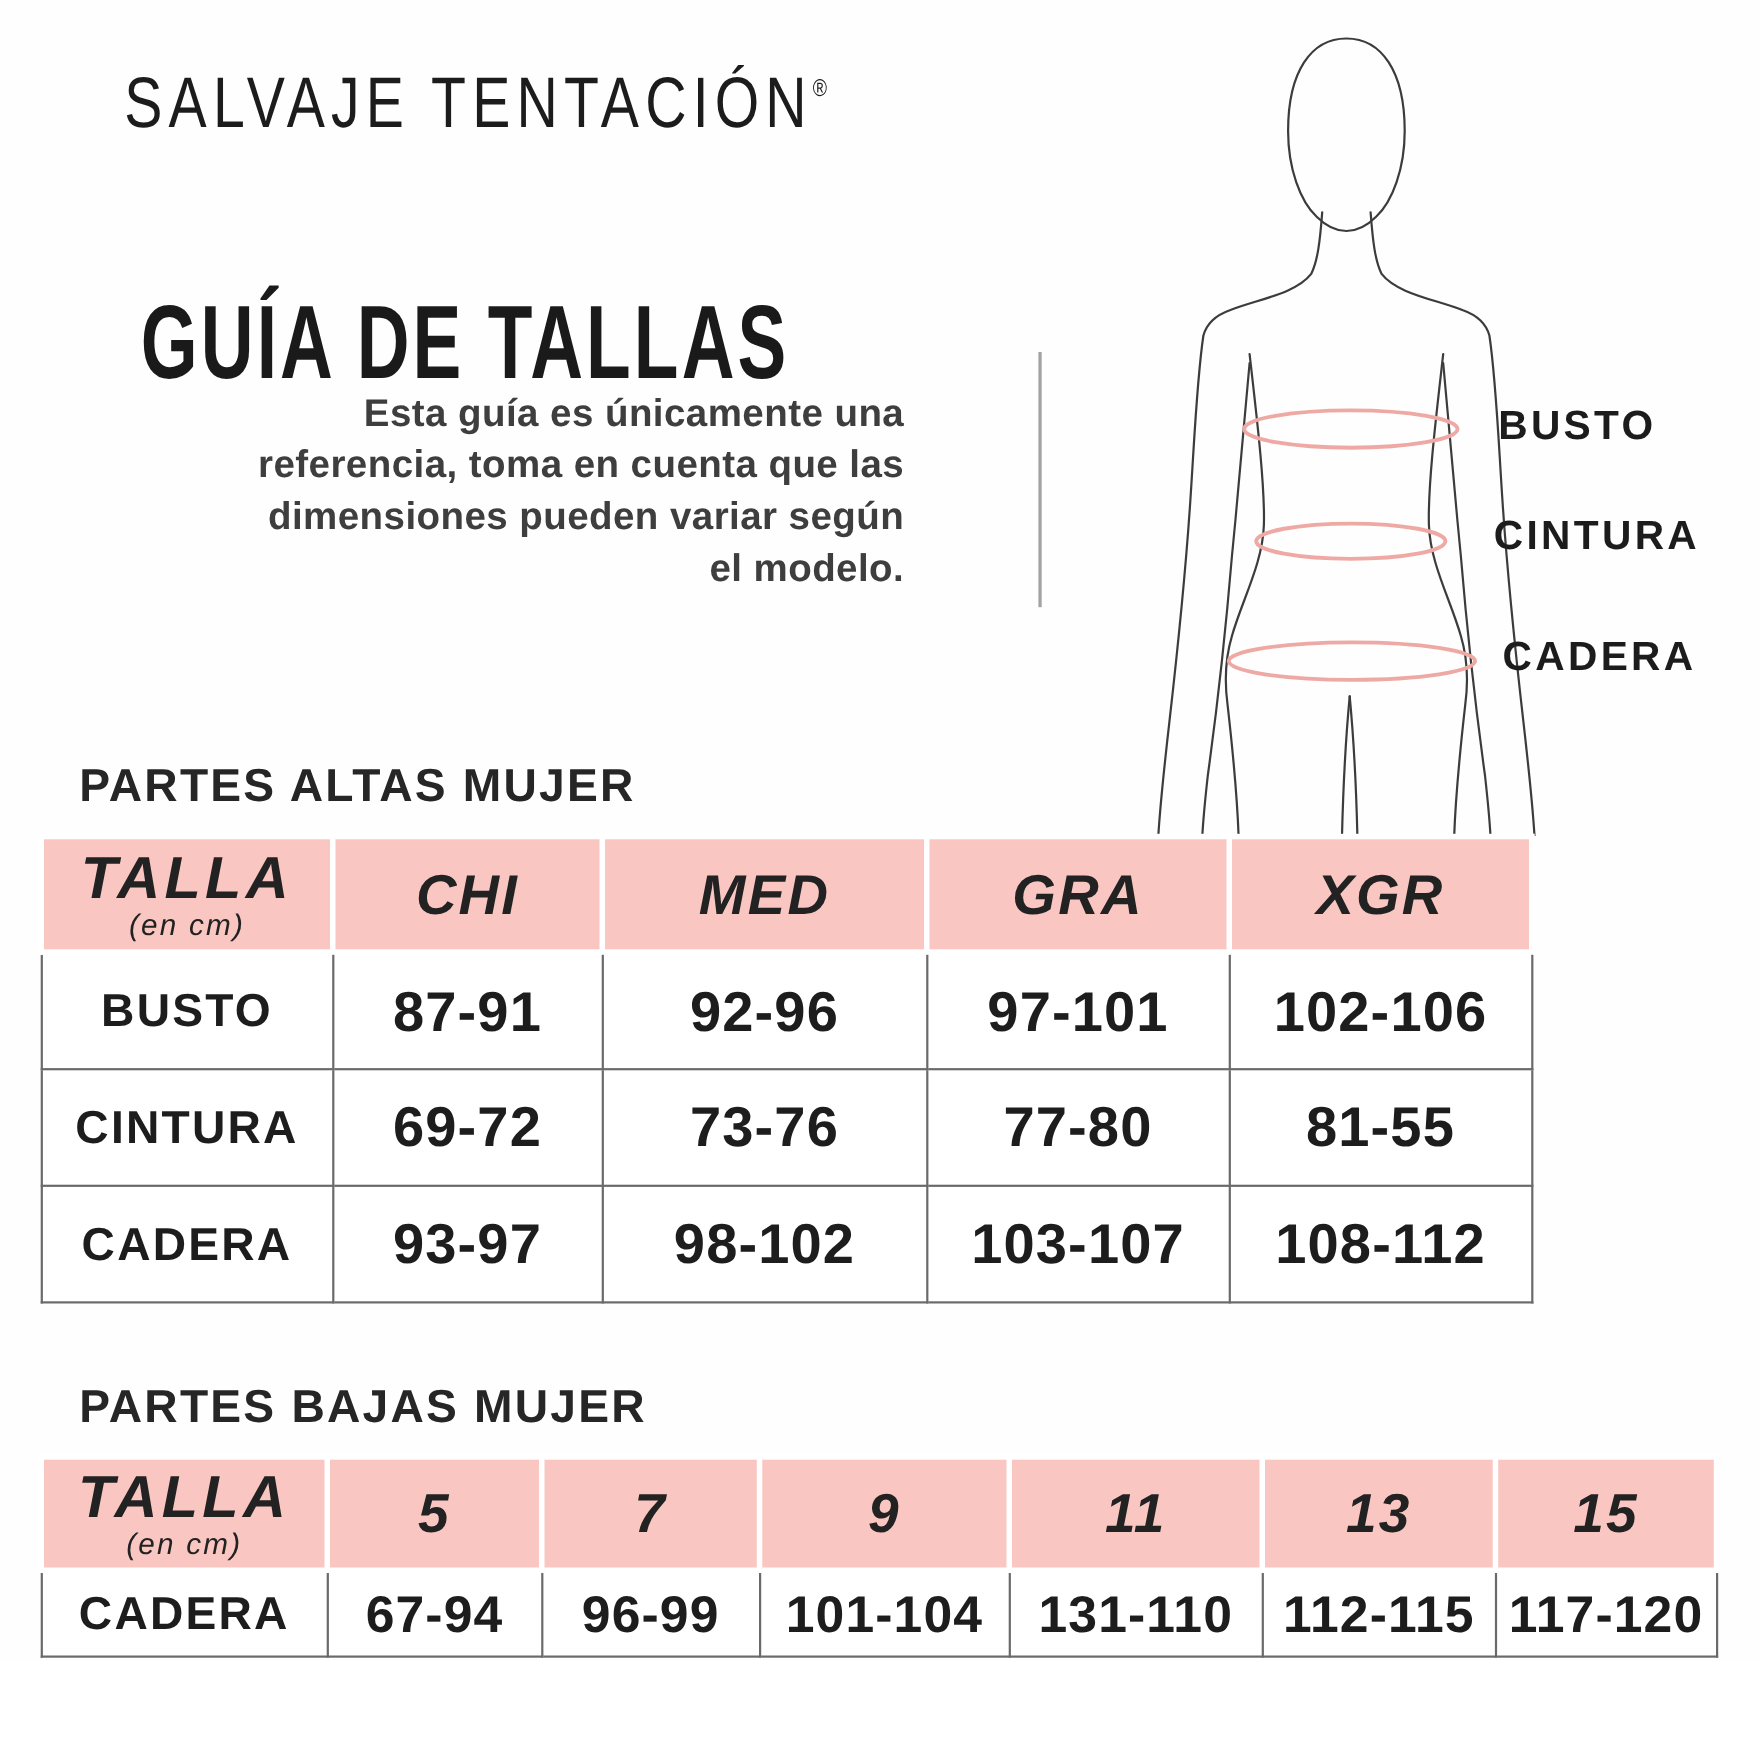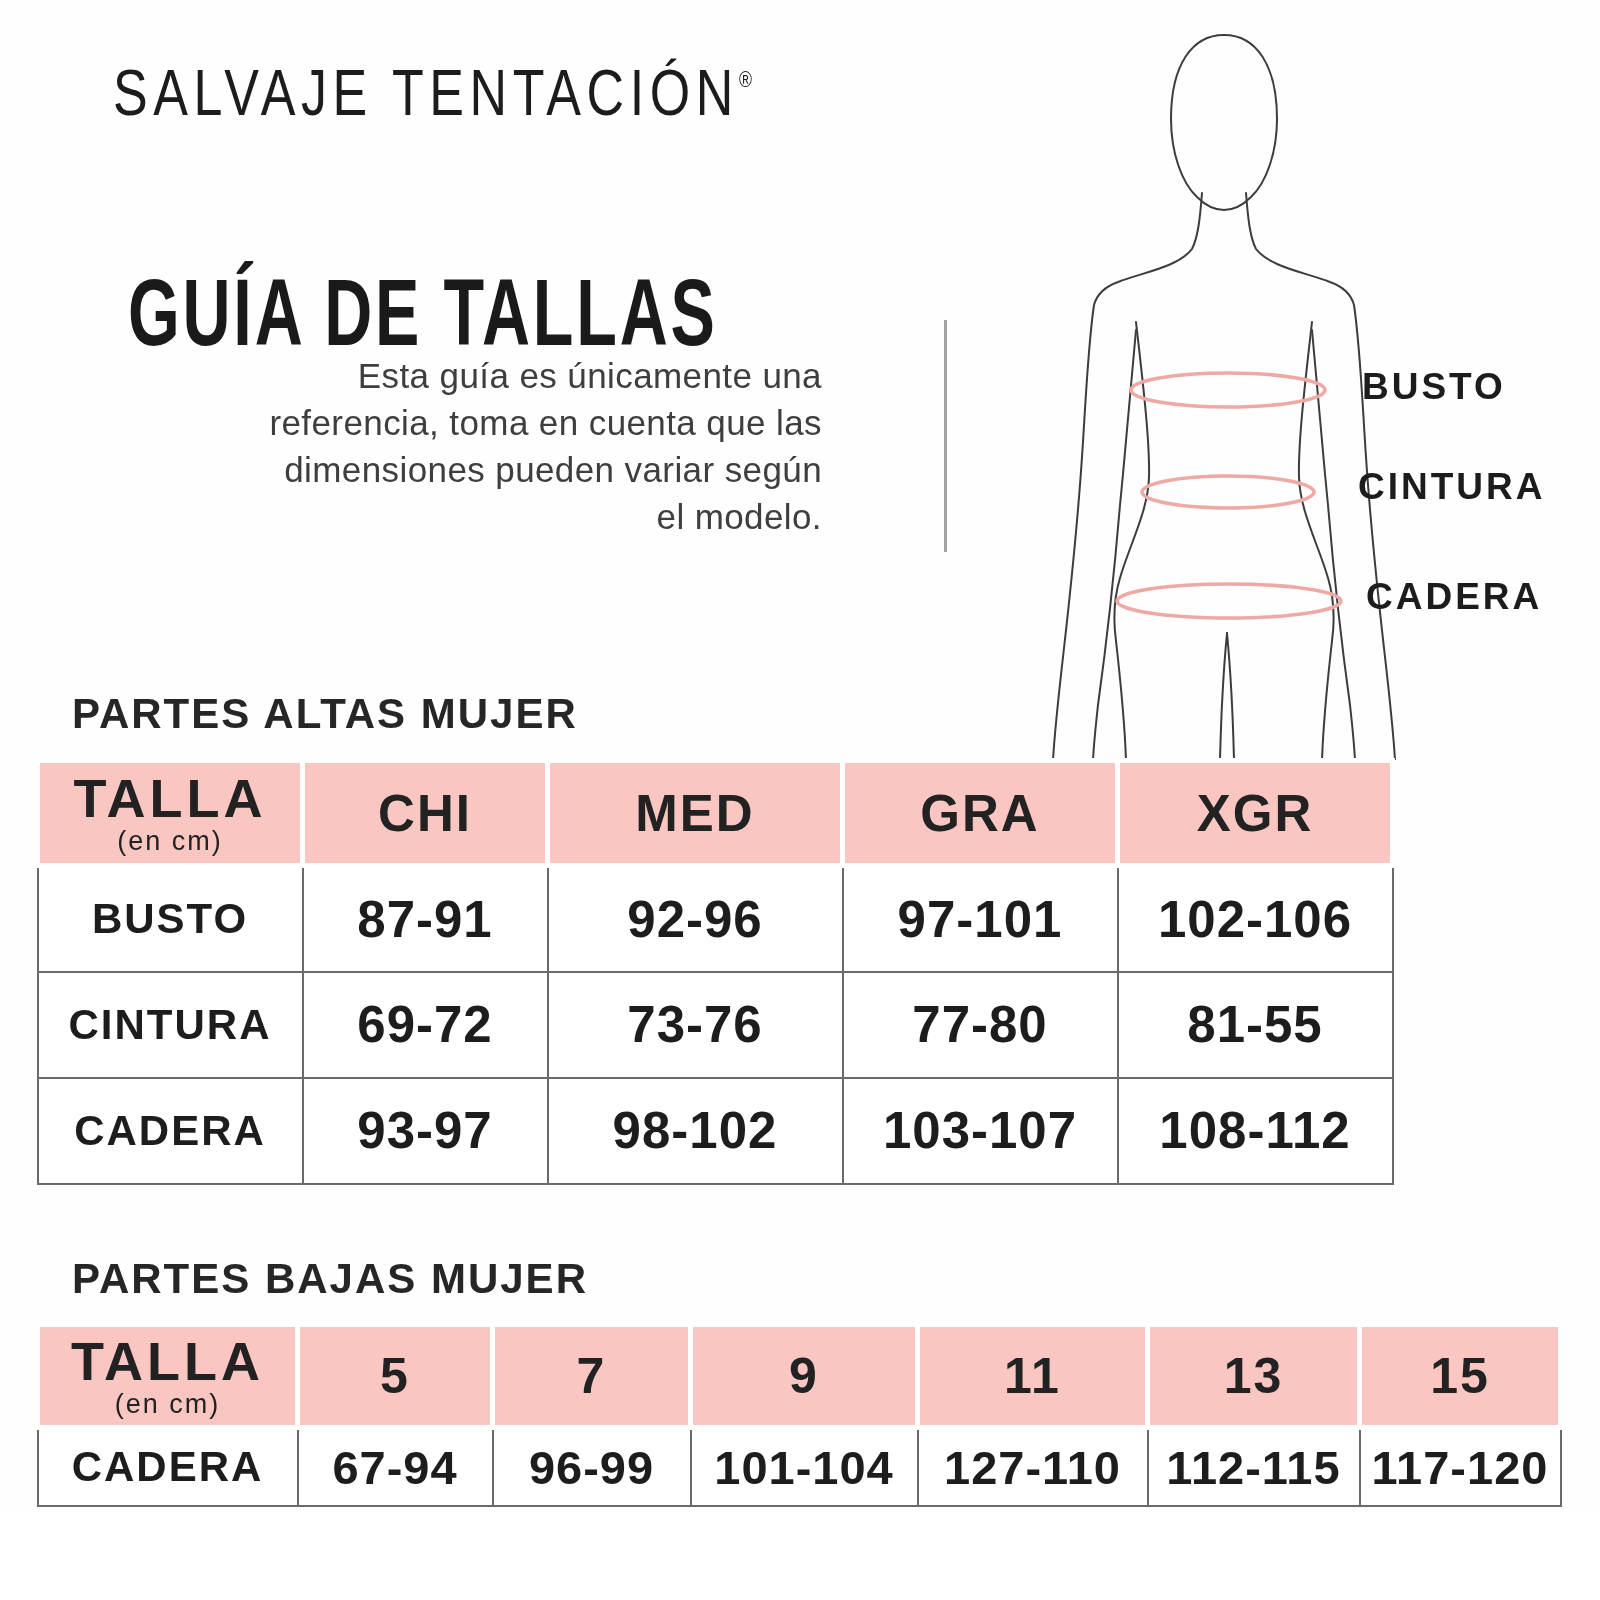--- a/index.html
+++ b/index.html
@@ -25,21 +25,21 @@
 
   
   .title{
     position:absolute;left:128px;top:258px;
     font-size:95px;font-weight:700;letter-spacing:4px;white-space:nowrap;
     transform:scaleX(0.70);transform-origin:0 0;color:#1a1a1a;
   }
   .desc{
     position:absolute;left:85px;top:352px;width:737px;
     text-align:right;font-size:35px;line-height:47px;
-    color:var(--text-muted);letter-spacing:0.4px;font-weight:400;
+    color:var(--text-muted);letter-spacing:0.4px;font-weight:700;
   }
   .divider{
     position:absolute;left:944px;top:320px;width:3px;height:232px;
     background:var(--divider-gray);
   }
 
   
   .figure-svg{position:absolute;left:950px;top:25px;}
   .fig-label{
     position:absolute;font-size:37px;font-weight:700;letter-spacing:3px;
@@ -59,21 +59,21 @@
 
   
   .size-table{position:absolute;left:35px;}
   .size-table.altas{top:758px;}
   .size-table.bajas{top:1322px;}
   .size-table table{border-collapse:collapse;table-layout:fixed;}
   .size-table th{
     background:var(--header-pink);
     border:5px solid #fff;
     text-align:center;vertical-align:middle;
-    font-weight:700;color:#222;
+    font-weight:700;color:#222;font-style:italic;
   }
   .size-table td{
     border:2px solid var(--table-border);
     background:#fff;
     text-align:center;vertical-align:middle;
     font-weight:700;color:#1d1d1d;letter-spacing:1px;
   }
   .altas th{height:105px;font-size:51px;letter-spacing:2px;}
   .altas td{height:106px;font-size:51px;}
   .bajas th{height:103px;font-size:50px;letter-spacing:2px;}
@@ -191,21 +191,21 @@
         <th>9</th>
         <th>11</th>
         <th>13</th>
         <th>15</th>
       </tr>
       <tr>
         <td class="rowlabel">CADERA</td>
         <td>67-94</td>
         <td>96-99</td>
         <td>101-104</td>
-        <td>127-110</td>
+        <td>131-110</td>
         <td>112-115</td>
         <td>117-120</td>
       </tr>
     </tbody>
       </table>
   </div>
 
 </div>
 
 </body></html>

